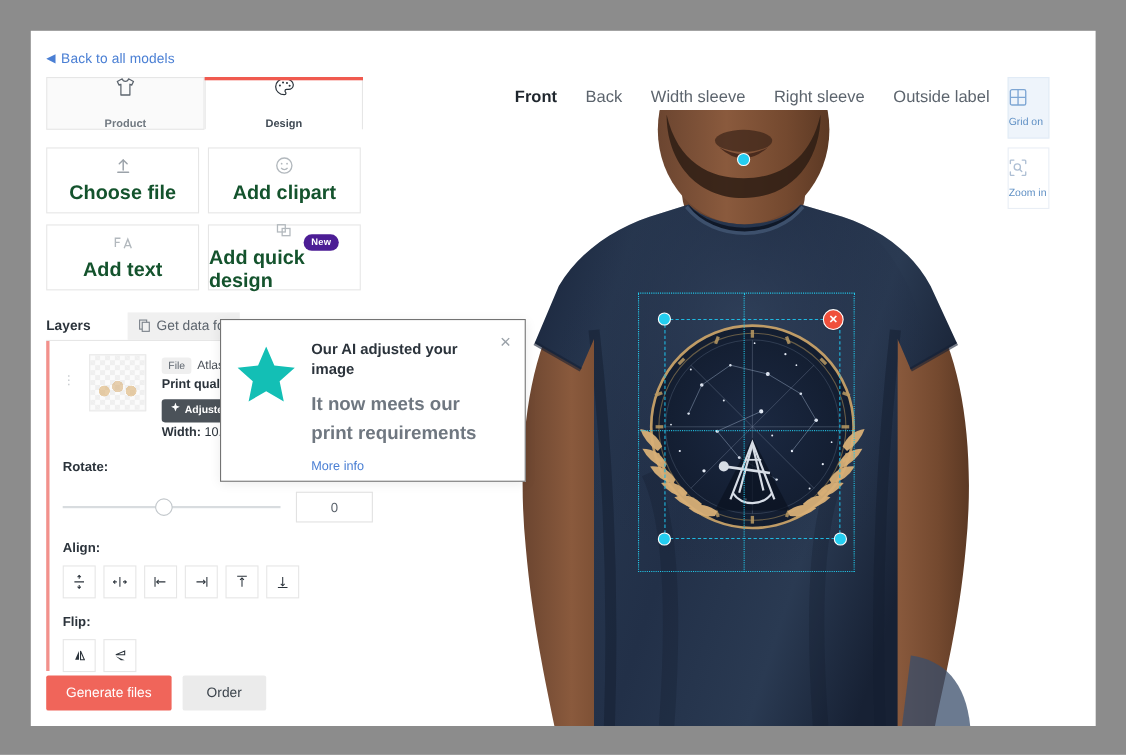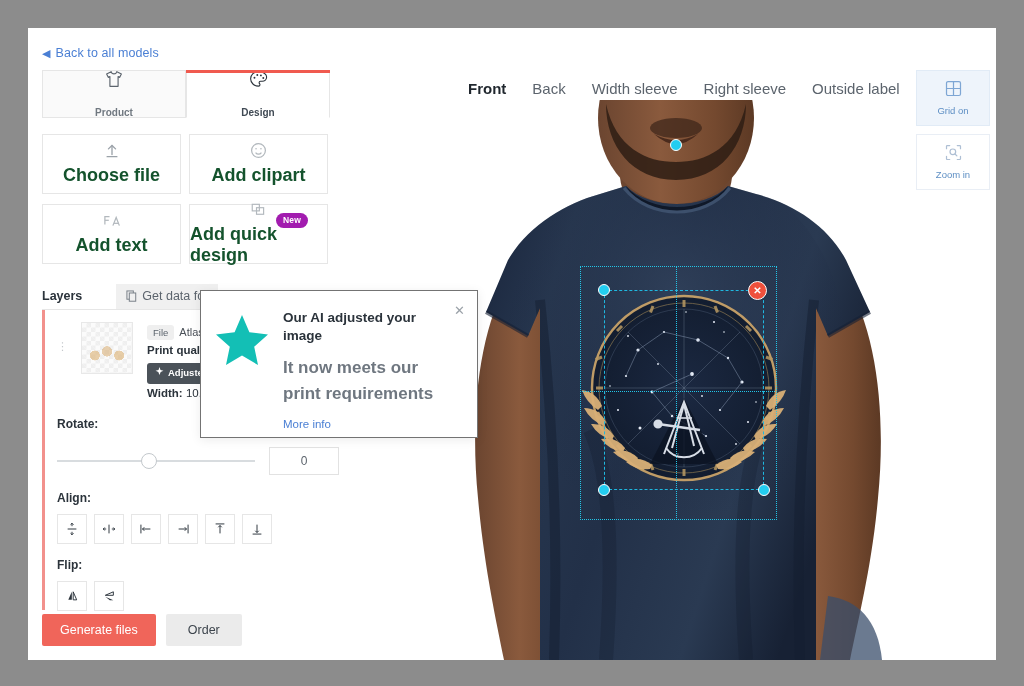--- a/index.html
+++ b/index.html
@@ -57,21 +57,21 @@
     gap: 10px 8px;
   }
   .action-btn {
     height: 60px; border: 1px solid #e6e6e6; background:#fff;
     display:flex; flex-direction:column; align-items:center; justify-content:center;
     gap: 6px; cursor: pointer; position: relative;
   }
   .action-btn .a-label { font-size: 18px; font-weight: 700; color:#14532d; }
   .badge-new {
     position: absolute; top: 8px; left: 86px;
-    background:#a21caf; color:#fff; font-size: 8.5px; font-weight: 700;
+    background:#4c1d95; color:#fff; font-size: 8.5px; font-weight: 700;
     padding: 2px 7px 2.5px; border-radius: 9px; letter-spacing:.2px;
   }
 
   
   .layer-tabs {
     margin-top: 20px; display:flex; align-items:flex-end; height: 26px;
     border-bottom: 1px solid #e6e6e6;
   }
   .layer-tab {
     font-size: 12.5px; font-weight: 700; color:#2b333b;
@@ -179,22 +179,22 @@
   
   .stage { position:absolute; left: 330px; top: 72px; width: 638px; height: 560px; overflow:hidden; }
   .photo-bg { position:absolute; inset:0; background:#ffffff; }
   .person { position:absolute; left:0; top:0; width:638px; height:560px; }
 
   
   .tools {
     position:absolute; right: 22px; top: 42px; width: 58px;
   }
   .tool-btn {
-    width: 74px; height: 56px; border:1px solid #e9eef5; background:#fff;
-    display:flex; flex-direction:column; align-items:center; justify-content:center;
+    width: 38px; height: 56px; border:1px solid #e9eef5; background:#fff;
+    display:flex; flex-direction:column; justify-content:center;
     gap:4px; cursor:pointer;
   }
   .tool-btn.active { background:#eef4fb; border-color:#e1ebf6; }
   .tool-btn + .tool-btn { margin-top: 8px; }
   .tool-label { font-size: 9.5px; color:#5e8fc4; }
 
   
   .sel-outer {
     position:absolute; left:222px; top:166px; width:197px; height:254px;
     border: 1.5px dotted #22c6e8;

